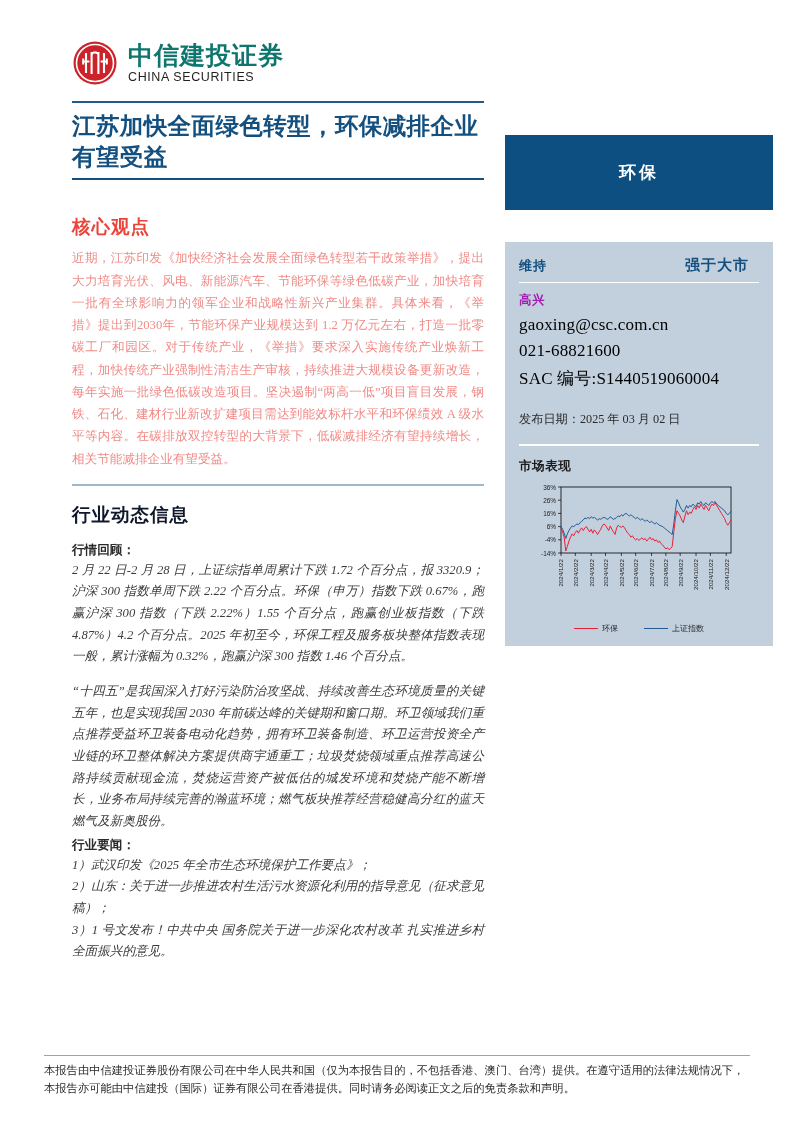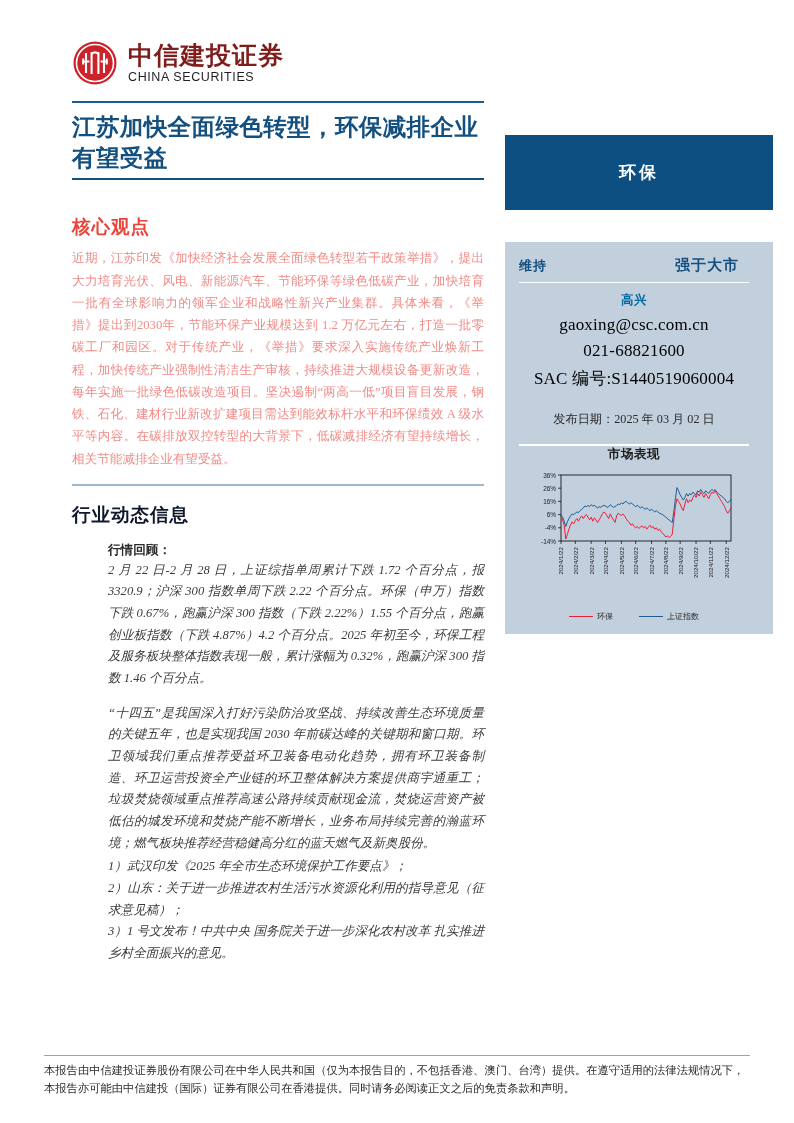--- a/index.html
+++ b/index.html
@@ -12,102 +12,102 @@
   .page { position: relative; width: 794px; height: 1123px; }
 
   
   .left-col { position: absolute; left: 72px; top: 34px; width: 412px; }
 
   .logo-row { display: flex; align-items: center; height: 58px; }
   .logo-mark { width: 46px; height: 46px; flex: 0 0 46px; position: relative; }
   .logo-text { margin-left: 10px; }
   .logo-cn {
     font-family: "Liberation Sans", sans-serif;
-    font-weight: bold; font-size: 25px; color: #7f1d1d; letter-spacing: 1px;
+    font-weight: bold; font-size: 25px; color: #0f766e; letter-spacing: 1px;
     line-height: 1.05;
   }
   .logo-en {
     font-family: "Liberation Sans", sans-serif;
     font-weight: normal; font-size: 12.5px; color: #231f20; letter-spacing: 0.6px;
     margin-top: 1px;
   }
   .logo-rule { height: 2px; background: #1c5c8c; margin-top: 9px; width: 412px; }
 
   .kicker {
     font-family: "Liberation Serif", serif;
     font-size: 12.5px; color: #1a5b8a; margin-top: 13px; letter-spacing: 0.5px;
   }
 
   .doc-title {
-    font-family: Liberation Sans, sans-serif;
+    font-family: Liberation Mono, monospace;
     font-weight: bold; font-size: 23.5px; color: #13507f;
     line-height: 1.32; margin-top: 9px; letter-spacing: 0.4px;
   }
   .title-rule { height: 2.2px; background: #13507f; margin-top: 4px; width: 412px; }
 
   .sec-head {
     font-family: "Liberation Sans", sans-serif;
     font-weight: bold; font-size: 18.5px; color: #e8443a;
     margin-top: 34px; letter-spacing: 1px;
   }
   .sec-head.dark { color: #0f172a; margin-top: 16px; }
 
   .body-red {
     font-size: 12.6px; color: #f08a86; line-height: 1.77;
     margin-top: 8px; text-align: justify; text-justify: inter-ideograph;
   }
   .thin-rule { height: 1.6px; background: #9fb8cc; margin-top: 14px; width: 412px; }
 
-  .blk { margin-top: 13px; margin-left: 36px; }
+  .blk { margin-top: 13px; }
   .blk-head {
     font-family: "Liberation Sans", sans-serif;
     font-weight: bold; font-size: 12.6px; color: #2b2b2b; line-height: 1.6;
   }
   .blk-body {
     font-size: 12.6px; color: #3a3a3a; line-height: 1.72;
     text-align: justify; text-justify: inter-ideograph; font-style: italic;
   }
 
   
   .right-col { position: absolute; left: 505px; top: 135px; width: 268px; }
   .sector-banner {
     height: 75px; background: #0d4f80; color: #ffffff;
     display: flex; align-items: center; justify-content: center;
     font-family: "Liberation Sans", sans-serif;
     font-weight: bold; font-size: 17px; letter-spacing: 3px;
   }
-  .panel { background: #c2d0de; padding: 0 24px 12px 14px; margin-top: 32px; text-align: center; }
+  .panel { background: #c2d0de; padding: 0 14px 12px 14px; margin-top: 32px; }
   .rating-row {
     display: flex; align-items: baseline; justify-content: space-between;
     padding-top: 14px;
   }
   .rating-left {
     font-family: "Liberation Sans", sans-serif;
     font-weight: bold; font-size: 13px; color: #13507f; letter-spacing: 1px;
   }
   .rating-right {
     font-family: "Liberation Sans", sans-serif;
     font-weight: bold; font-size: 15px; color: #13507f; letter-spacing: 1px;
     margin-right: 10px;
   }
   .panel-rule { height: 1.4px; background: #ffffff; margin-top: 7px; }
 
   .analyst-name {
     font-family: "Liberation Sans", sans-serif;
-    font-weight: bold; font-size: 12.5px; color: #0369a1;
+    font-weight: bold; font-size: 12.5px; color: #a21caf;
     margin-top: 9px; letter-spacing: 0.5px;
   }
   .meta-line { font-size: 17px; color: #000000; margin-top: 6px; letter-spacing: 0.2px; }
   .pub-date { font-size: 12.2px; color: #2a2a2a; margin-top: 21px; }
 
   .mp-rule { height: 1.4px; background: #ffffff; margin-top: 16px; }
   .mp-head {
     font-family: "Liberation Sans", sans-serif;
     font-weight: bold; font-size: 12.5px; color: #1c1c1c;
-    margin-top: 0; letter-spacing: 0.6px;
+    margin-top: 12px; letter-spacing: 0.6px;
   }
   .chart-wrap { margin-top: 6px; }
   .chart-svg { display: block; }
   .legend {
     display: flex; justify-content: center; gap: 26px;
     margin-top: 2px; font-size: 8px; color: #2a2a2a;
   }
   .legend-item { display: flex; align-items: center; gap: 4px; }
   .legend-swatch { width: 24px; height: 0; border-top: 1.4px solid #000; }
   .legend-swatch.red { border-color: #e8213a; }
@@ -163,20 +163,21 @@
     <div class="blk">
       <div class="blk-head">行情回顾：</div>
       <div class="blk-body">2 月 22 日-2 月 28 日，上证综指单周累计下跌 1.72 个百分点，报 3320.9；沪深 300 指数单周下跌 2.22 个百分点。环保（申万）指数下跌 0.67%，跑赢沪深 300 指数（下跌 2.22%）1.55 个百分点，跑赢创业板指数（下跌 4.87%）4.2 个百分点。2025 年初至今，环保工程及服务板块整体指数表现一般，累计涨幅为 0.32%，跑赢沪深 300 指数 1.46 个百分点。</div>
     </div>
 
     <div class="blk">
       <div class="blk-body">“十四五”是我国深入打好污染防治攻坚战、持续改善生态环境质量的关键五年，也是实现我国 2030 年前碳达峰的关键期和窗口期。环卫领域我们重点推荐受益环卫装备电动化趋势，拥有环卫装备制造、环卫运营投资全产业链的环卫整体解决方案提供商宇通重工；垃圾焚烧领域重点推荐高速公路持续贡献现金流，焚烧运营资产被低估的城发环境和焚烧产能不断增长，业务布局持续完善的瀚蓝环境；燃气板块推荐经营稳健高分红的蓝天燃气及新奥股份。</div>
     </div>
 
     <div class="blk" style="margin-top:2px">
+      <div class="blk-head">行业要闻：</div>
       <div class="blk-body" style="white-space:pre-line">1）武汉印发《2025 年全市生态环境保护工作要点》；
 2）山东：关于进一步推进农村生活污水资源化利用的指导意见（征求意见稿）；
 3）1 号文发布！中共中央 国务院关于进一步深化农村改革 扎实推进乡村全面振兴的意见。</div>
     </div>
 
   </div>
 
   <div class="right-col">
 
     <div class="sector-banner">环保</div>

